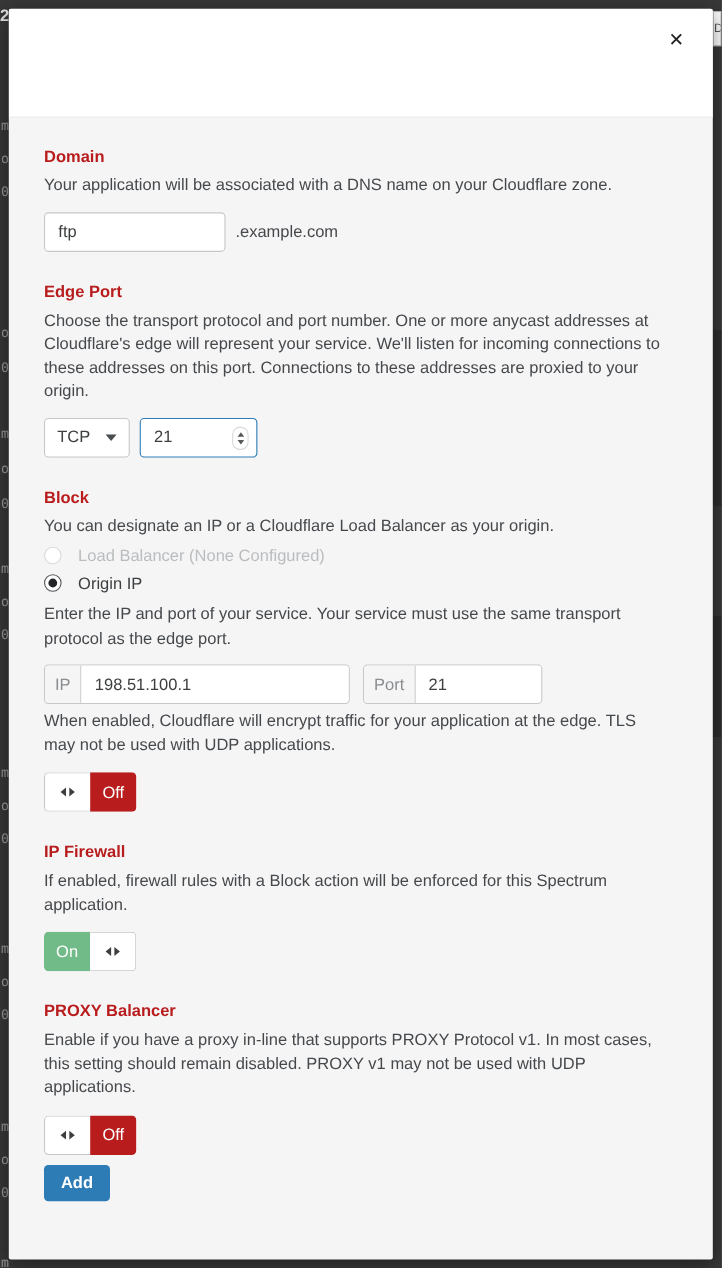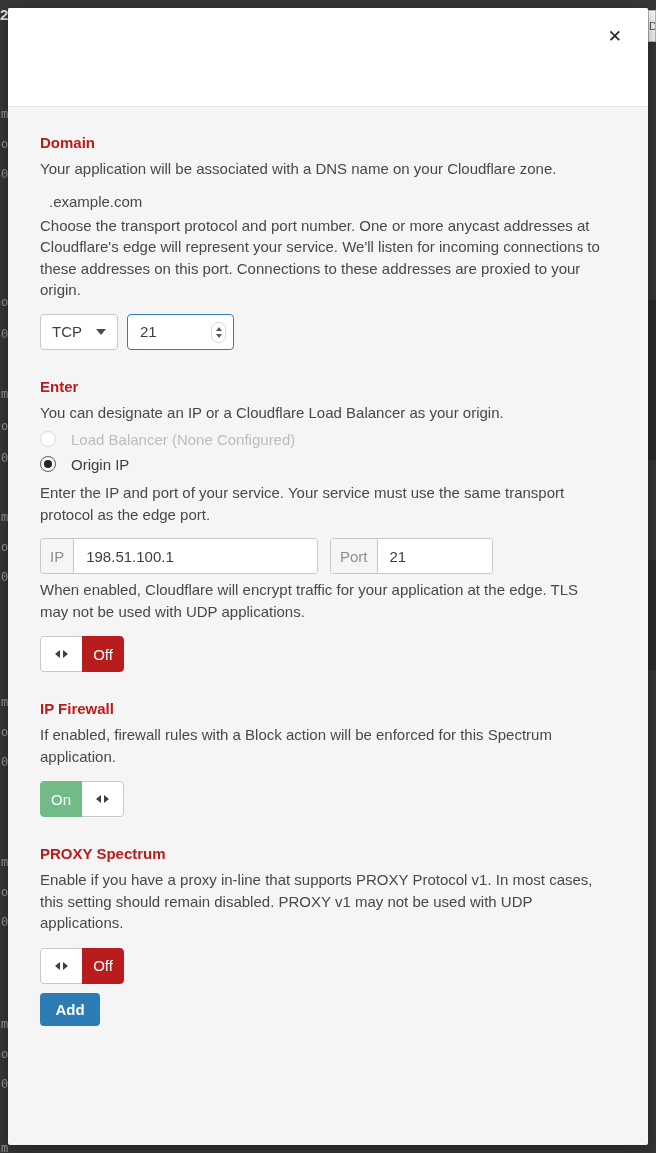--- a/index.html
+++ b/index.html
@@ -131,39 +131,41 @@
   <div class="modal">
     <div class="modal-header">
       <div class="close-btn">✕</div>
     </div>
 
     <div class="modal-body">
 
       <div class="sec-label first">Domain</div>
       <div class="sec-desc">Your application will be associated with a DNS name on your Cloudflare zone.</div>
       <div class="ctl-row">
+        <input class="txt-input domain-input" value="ftp" style="">
         <span class="domain-suffix">.example.com</span>
       </div>
 
+      <div class="sec-label">Edge Port</div>
       <div class="sec-desc">Choose the transport protocol and port number. One or more anycast addresses at Cloudflare's edge will represent your service. We'll listen for incoming connections to these addresses on this port. Connections to these addresses are proxied to your origin.</div>
       <div class="ctl-row">
         <div class="select">
           <span class="select-value">TCP</span>
           <span class="caret-down"></span>
         </div>
         <div class="num-wrap">
           <input class="txt-input num-input" value="21" style="">
           <div class="spinner">
             <span class="spin-car spin-up"></span>
             <span class="spin-car spin-dn"></span>
           </div>
         </div>
       </div>
 
-      <div class="sec-label">Enter</div>
+      <div class="sec-label">Block</div>
       <div class="sec-desc">You can designate an IP or a Cloudflare Load Balancer as your origin.</div>
       <div class="radio-row">
         <span class="radio disabled"></span>
         <span class="radio-label disabled">Load Balancer (None Configured)</span>
       </div>
       <div class="radio-row">
         <span class="radio">
             <span class="dot"></span>
           </span>
         <span class="radio-label">Origin IP</span>
@@ -196,21 +198,21 @@
       <div class="toggle">
         <span class="seg seg-green">On</span>
         <span class="seg seg-white right">
           <span class="arrows">
             <i class="tri-l"></i>
               <i class="tri-r"></i>
             </span>
         </span>
       </div>
 
-      <div class="sec-label">PROXY Spectrum</div>
+      <div class="sec-label">PROXY Balancer</div>
       <div class="sec-desc">Enable if you have a proxy in-line that supports PROXY Protocol v1. In most cases, this setting should remain disabled. PROXY v1 may not be used with UDP applications.</div>
       <div class="toggle">
         <span class="seg seg-white left">
           <span class="arrows">
             <i class="tri-l"></i>
               <i class="tri-r"></i>
             </span>
         </span>
         <span class="seg seg-gray">Off</span>
       </div>

